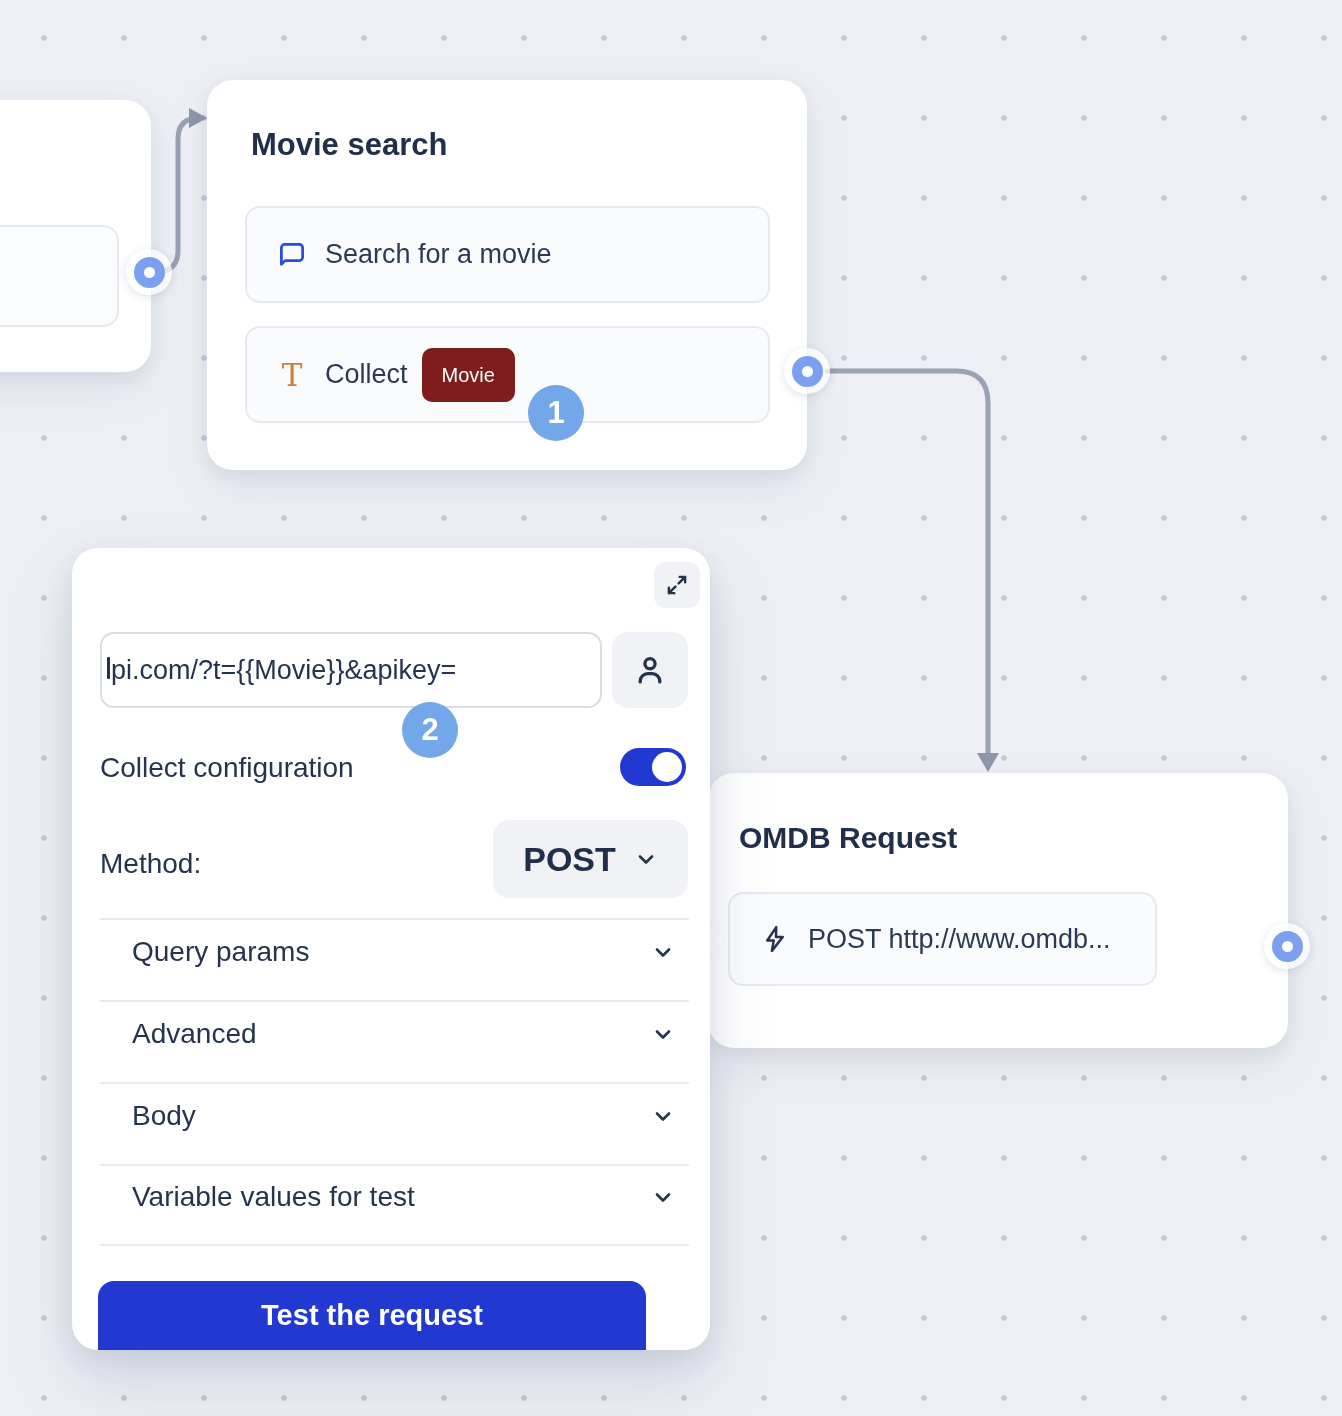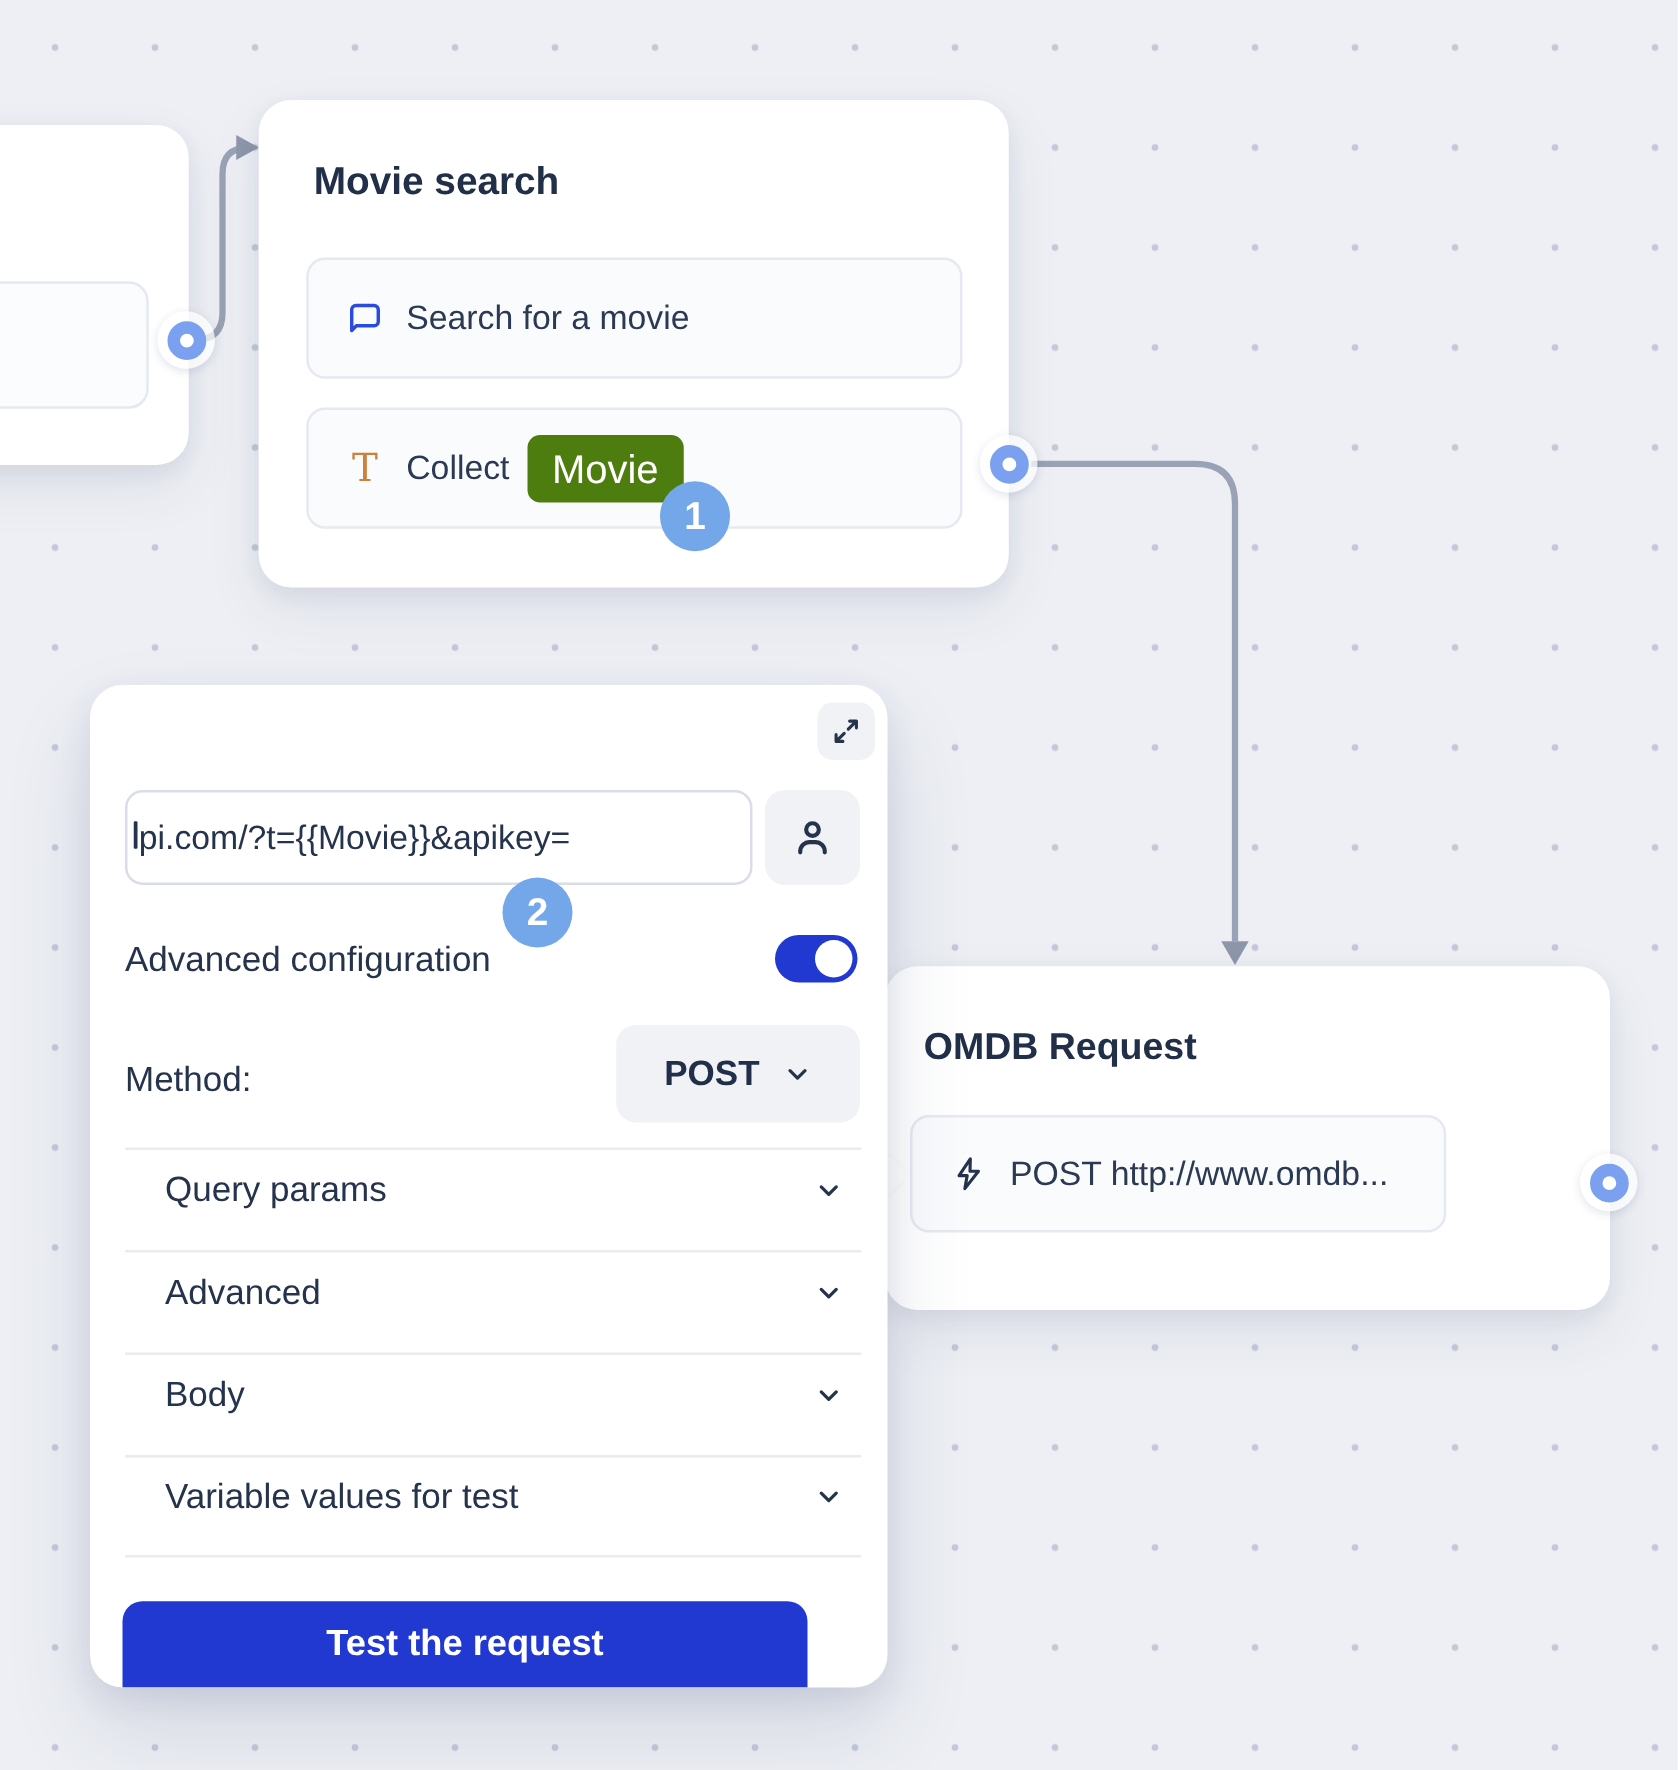--- a/index.html
+++ b/index.html
@@ -25,22 +25,22 @@
   .node-title{font-size:31px;font-weight:700;color:#222f49;line-height:38px;}
   .node-movie .node-title{margin:0 0 42px 6px;}
   .flow-item{
     display:flex;align-items:center;box-sizing:border-box;
     border:2px solid #e6e9f1;border-radius:15px;background:#fafbfd;
     height:97px;padding:0 20px 0 30px;font-size:27px;color:#2b3952;white-space:nowrap;overflow:hidden;
   }
   .flow-item + .flow-item{margin-top:23px;}
   .item-icon{flex:0 0 auto;width:30px;height:30px;margin-right:18px;display:flex;align-items:center;justify-content:center;}
   .t-glyph{font-family:"DejaVu Serif","Liberation Serif",serif;font-size:31px;line-height:30px;color:#cf7f3b;}
-  .var-badge{display:inline-block;background:#4d7c0f;color:#ffffff;border-radius:10px;
-    padding:10px 20px;margin-left:14px;font-size:32px;line-height:34px;}
+  .var-badge{display:inline-block;background:#7f1d1d;color:#ffffff;border-radius:10px;
+    padding:10px 20px;margin-left:14px;font-size:20px;line-height:34px;}
   .step-badge{
     position:absolute;width:56px;height:56px;border-radius:50%;background:#74a6ea;color:#fff;
     font-size:31px;font-weight:700;display:flex;align-items:center;justify-content:center;z-index:6;
   }
   .badge-1{left:321px;top:305px;}
   .badge-2{left:330px;top:154px;}
   
   .port{position:absolute;width:46px;height:46px;border-radius:50%;z-index:3;
     background:rgba(255,255,255,0.72);box-shadow:0 2px 8px rgba(47,62,105,0.15);
     display:flex;align-items:center;justify-content:center;}
@@ -72,21 +72,21 @@
   }
   .url-field::before{content:"";flex:0 0 3px;height:22px;background:#26334d;border-radius:1px;margin-right:1px;margin-top:-5px;}
   .panel-label{position:absolute;left:28px;font-size:28px;line-height:36px;color:#26334d;}
   .adv-label{top:202px;}
   .method-label{top:298px;}
   .toggle{position:absolute;left:548px;top:200px;width:66px;height:38px;border-radius:19px;
     background:#2138d1;cursor:pointer;}
   .toggle-knob{position:absolute;right:4px;top:4px;width:30px;height:30px;border-radius:50%;background:#fff;}
   .method-dd{position:absolute;left:421px;top:272px;width:195px;height:78px;border-radius:16px;
     background:#f0f2f6;display:flex;align-items:center;justify-content:center;gap:18px;cursor:pointer;}
-  .method-value{font-size:28px;font-weight:600;color:#222f49;text-align:center;}
+  .method-value{font-size:34px;font-weight:600;color:#222f49;text-align:center;}
   .sections{position:absolute;left:28px;top:370px;width:589px;}
   .section-row{
     display:flex;align-items:center;justify-content:space-between;height:82px;
     border-top:2px solid #e8ebf0;box-sizing:border-box;padding:0 14px 16px 32px;cursor:pointer;
   }
   .section-row:last-child{border-bottom:2px solid #e8ebf0;}
   .section-label{font-size:28px;color:#26334d;}
   .test-btn{
     position:absolute;left:26px;top:733px;width:548px;height:69px;border:none;
     border-radius:16px 16px 0 0;background:#2138d1;color:#ffffff;
@@ -169,21 +169,21 @@
 
     <div class="icon-btn person-btn">
       <svg width="38" height="38" viewBox="0 0 24 24" fill="none" stroke="#26334d" stroke-width="2.1" stroke-linecap="round">
         <circle cx="12" cy="8" r="3.2"></circle>
         <path d="M5.8 19.5 v-0.4 a4.8 4.8 0 0 1 4.8-4.8 h2.8 a4.8 4.8 0 0 1 4.8 4.8 v0.4"></path>
       </svg>
     </div>
 
     <div class="step-badge badge-2">2</div>
 
-    <div class="panel-label adv-label">Advanced configuration</div>
+    <div class="panel-label adv-label">Collect configuration</div>
     <div class="toggle">
       <div class="toggle-knob"></div>
     </div>
 
     <div class="panel-label method-label">Method:</div>
     <div class="method-dd">
       <span class="method-value">POST</span>
       <svg width="24" height="24" viewBox="0 0 24 24" fill="none" stroke="#26334d" stroke-width="2.6" stroke-linecap="round" stroke-linejoin="round">
         <polyline points="6,9.5 12,15.5 18,9.5"></polyline>
       </svg>

